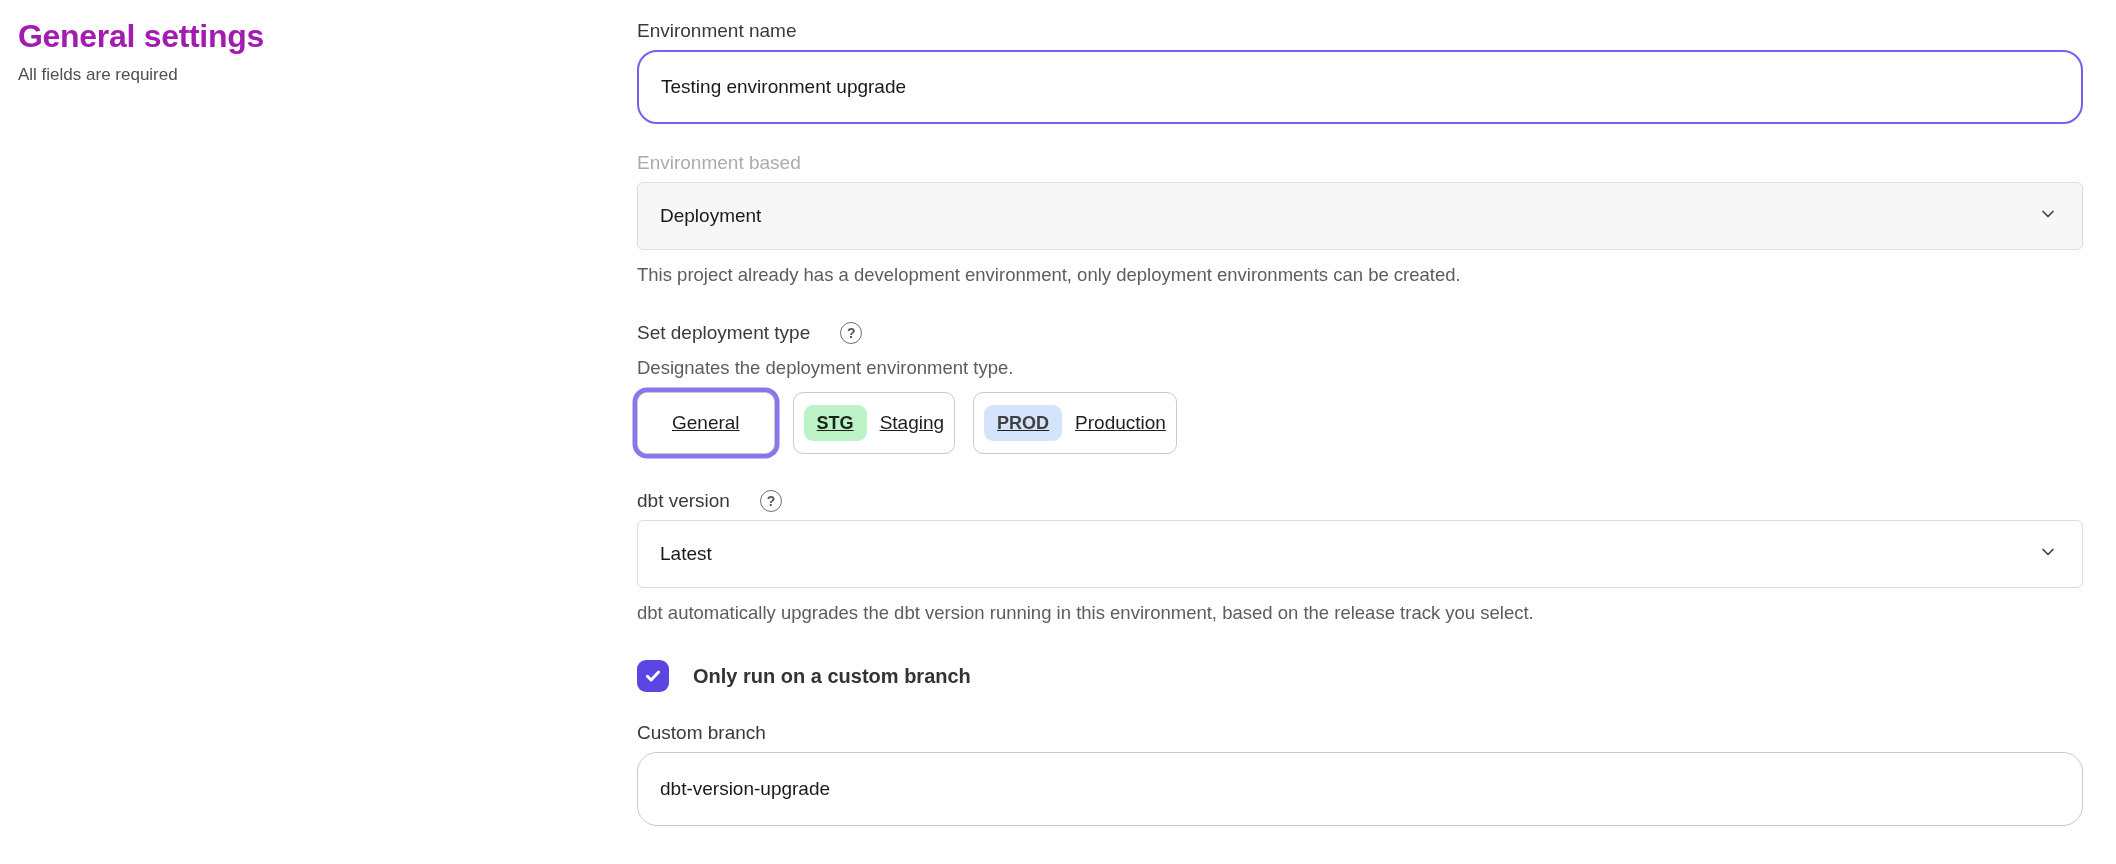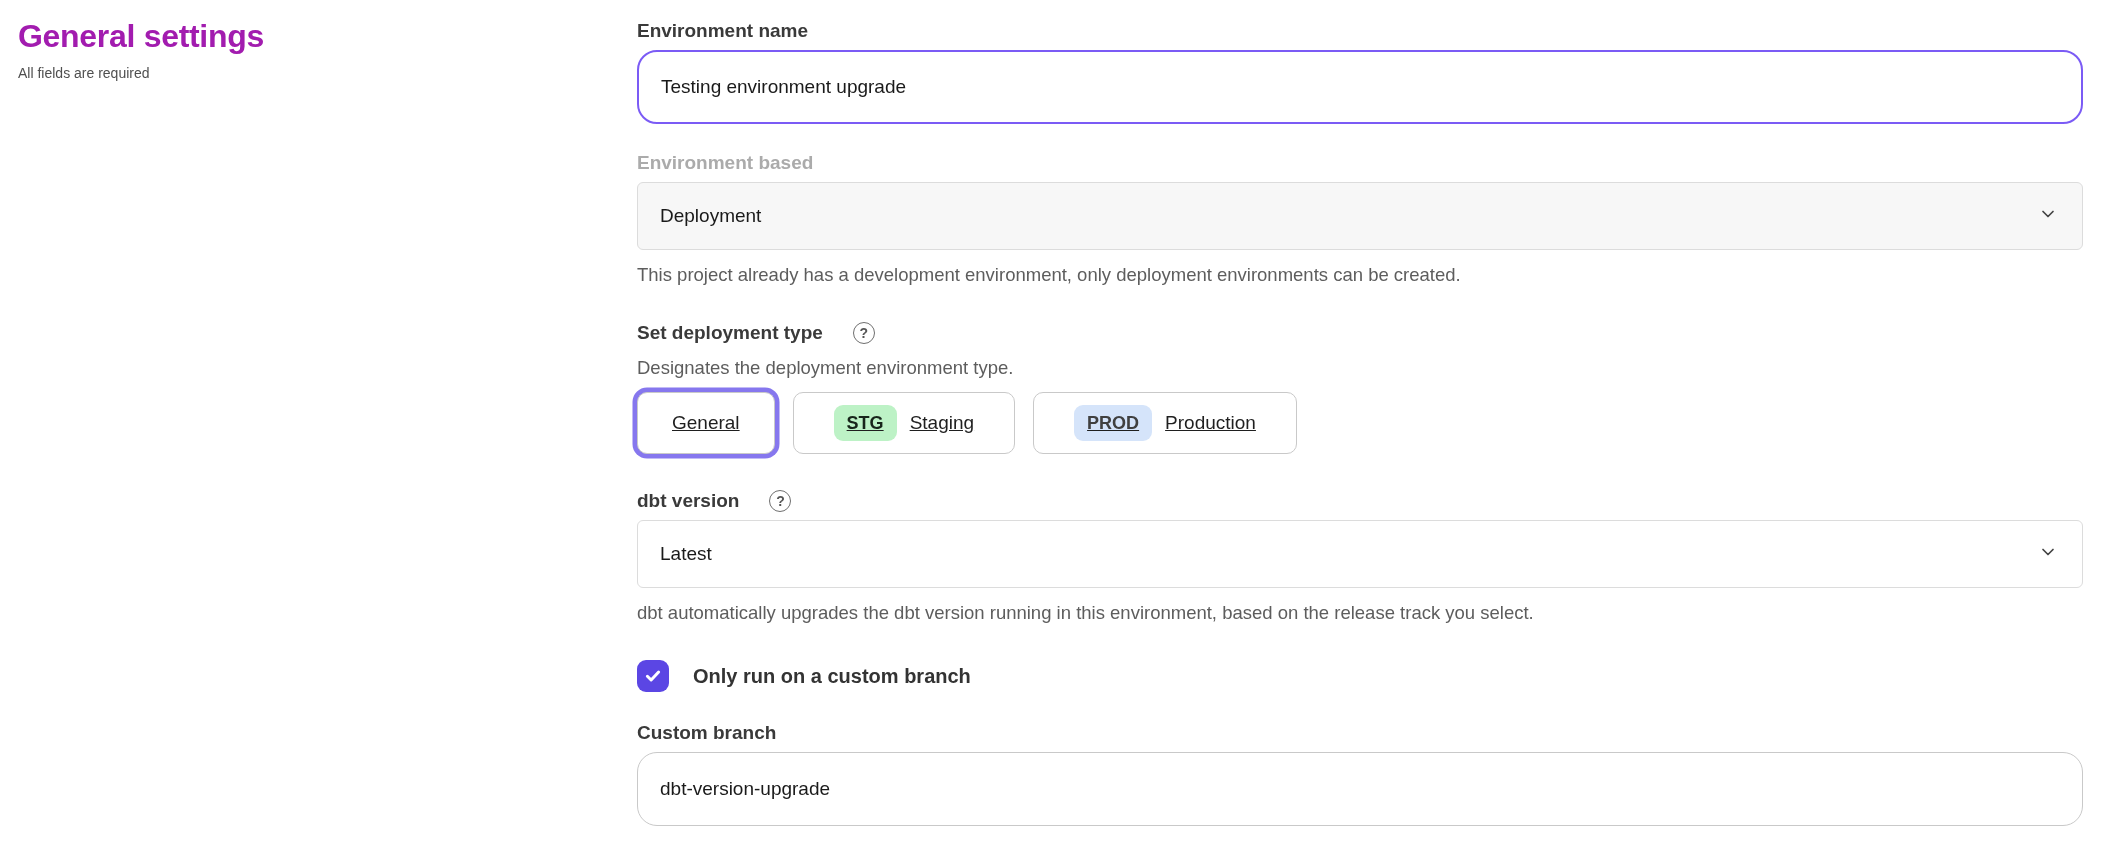--- a/index.html
+++ b/index.html
@@ -9,24 +9,24 @@
     color: #1f1f1f;
     overflow: hidden;
   }
   .layout { display: flex; padding: 16px 33px 0 18px; }
   .left-col { width: 619px; flex: 0 0 auto; }
   .right-col { flex: 1 1 auto; max-width: 1446px; padding-top: 4px; }
 
   .page-title {
     font-size: 32px; font-weight: 700; color: #a21caf; letter-spacing: -0.3px; line-height: 1.25;
   }
-  .page-subtitle { margin-top: 9px; font-size: 14px; color: #4f4f4f; }
+  .page-subtitle { margin-top: 9px; font-size: 17px; color: #4f4f4f; }
 
   .field-label {
-    display: inline-block; font-size: 19px; font-weight: 700; color: #3a3a3a; line-height: 22px;
+    display: inline-block; font-size: 19px; font-weight: 400; color: #3a3a3a; line-height: 22px;
   }
   .field-label.disabled { color: #ababab; }
 
   .label-row { display: flex; align-items: center; gap: 20px; }
 
   .help-icon {
     width: 22px; height: 22px; margin-left: 10px;
     border: 1.5px solid #6f6f6f; border-radius: 50%;
     display: inline-flex; align-items: center; justify-content: center;
     font-size: 14px; font-weight: 600; color: #555; line-height: 1;
@@ -52,21 +52,21 @@
   .chevron-icon { flex: 0 0 auto; }
 
   .helper-text { margin-top: 14px; font-size: 18.5px; color: #5d5d5d; line-height: 22px; }
 
   .section { margin-top: 28px; }
   .section.lg { margin-top: 36px; }
 
   .btn-group { display: flex; gap: 18px; margin-top: 13px; text-decoration: underline; }
   .type-btn {
     display: inline-flex; align-items: center; gap: 13px;
-    height: 62px; padding: 0 40px;
+    height: 62px; padding: 0 10px;
     background: #ffffff; border: 1px solid #c9c9c9; border-radius: 10px;
     font-size: 19px; font-weight: 500; color: #1f1f1f; cursor: pointer;
     font-family: "Liberation Sans", "DejaVu Sans", sans-serif;
   }
   .type-btn.selected { box-shadow: 0 0 0 4.5px #8677ee; padding: 0 34px; }
   .badge {
     display: inline-flex; align-items: center; justify-content: center;
     height: 36px; padding: 0 13px; border-radius: 9px;
     font-size: 18px; font-weight: 600; color: #17251a;
   }

